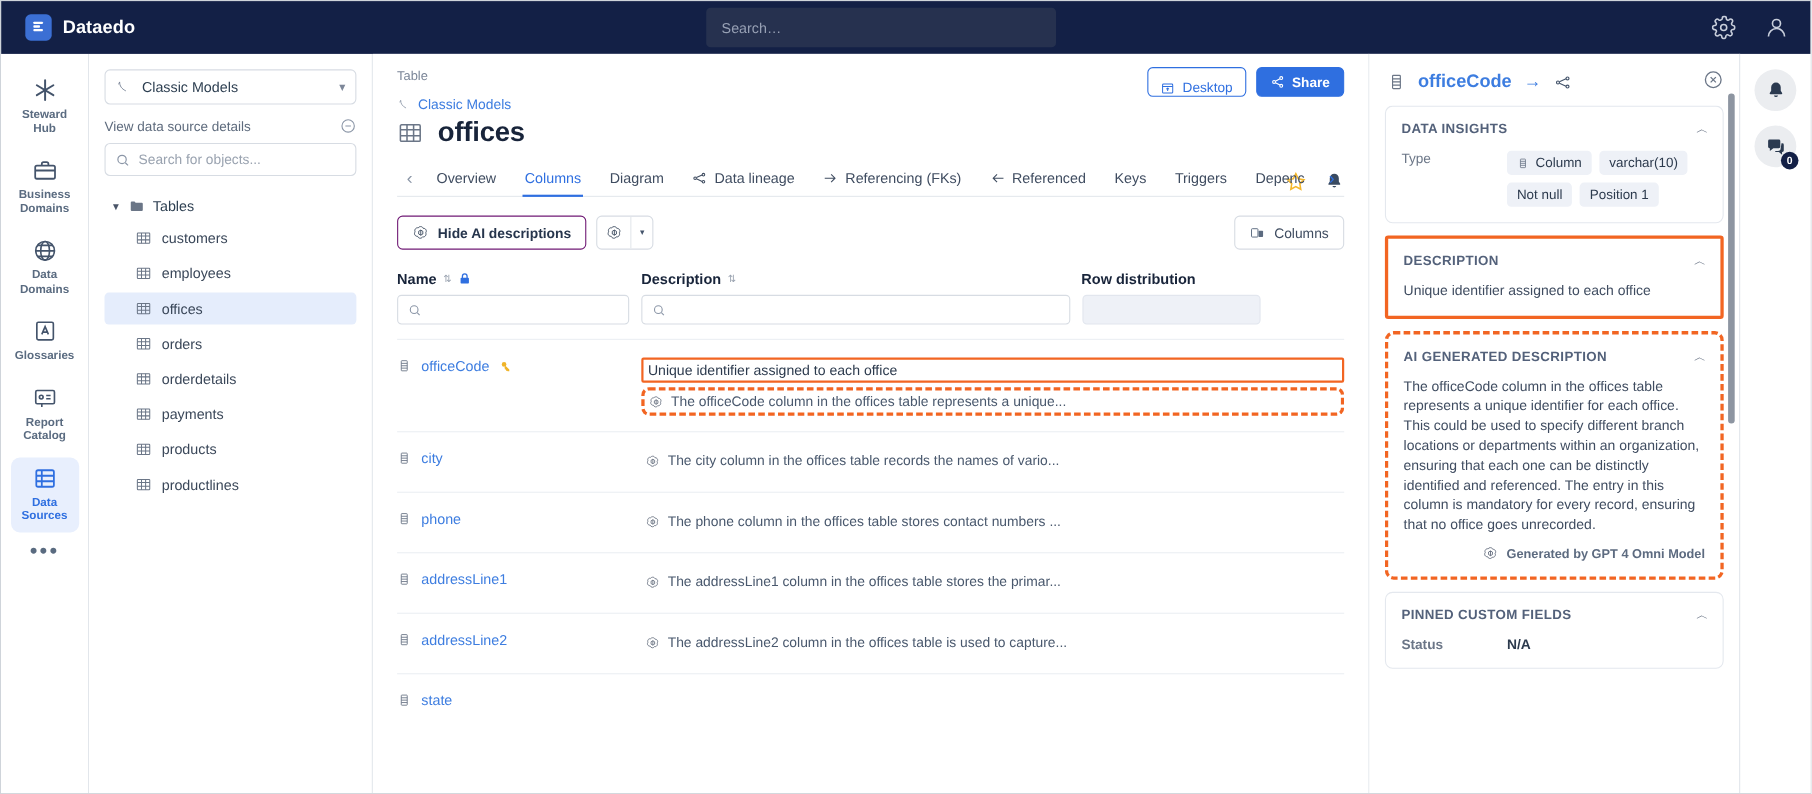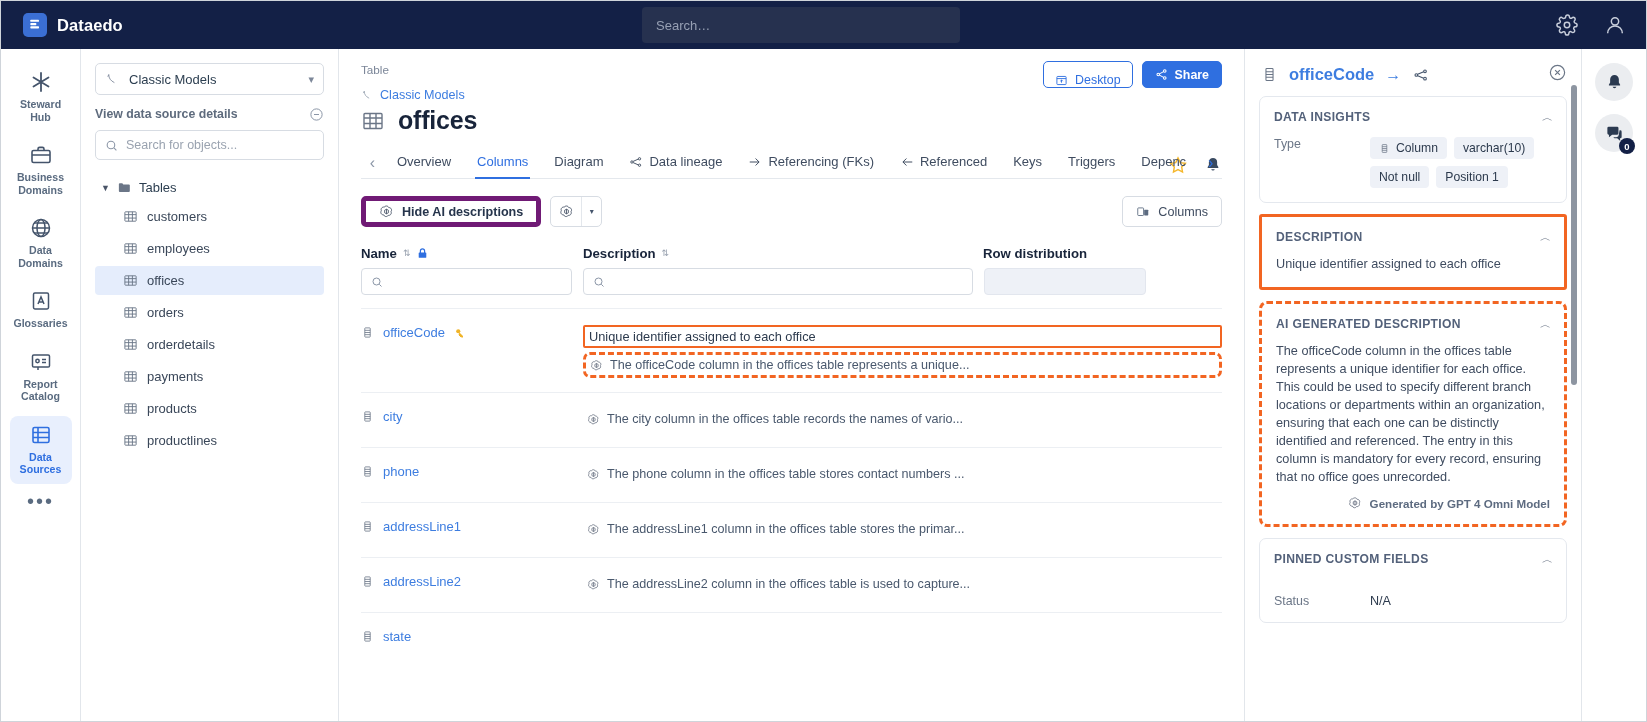--- a/index.html
+++ b/index.html
@@ -61,21 +61,21 @@
   .treepanel {
     width:258px; flex:0 0 258px; background:#fff; border-right:1px solid #e2e6eb;
     padding:14px 14px 0 14px;
   }
   .ds-select {
     height:32px; border:1px solid #d7dce3; border-radius:5px; display:flex;
     align-items:center; gap:9px; padding:0 9px; cursor:pointer;
   }
   .ds-select .dsname { font-size:13px; color:#2c3e50; flex:1; }
   .ds-select .chev { color:#7d8799; font-size:11px; }
-  .ds-link-row { display:flex; justify-content:space-between; margin:12px 0 8px;font-weight:bold; }
+  .ds-link-row { display:flex; align-items:center; justify-content:space-between; margin:12px 0 8px; }
   .ds-link { font-size:12.3px; color:#5e6b7d; cursor:pointer; }
   .ds-collapse { width:15px; height:15px; color:#8b96a7; cursor:pointer; }
   .tree-search {
     height:30px; border:1px solid #d7dce3; border-radius:5px; display:flex;
     align-items:center; gap:8px; padding:0 9px;
   }
   .tree-search .ph { font-size:12.5px; color:#9aa3b0; }
   .tree { margin-top:16px; }
   .tree-folder { display:flex; align-items:center; gap:7px; padding:4px 0 4px 6px; cursor:pointer; }
   .tree-folder .caret { color:#4a5568; font-size:9px; }
@@ -119,21 +119,21 @@
     display:flex; align-items:center; gap:6px; white-space:nowrap; position:relative;
   }
   .tab.active { color:#2f6fe0; }
   .tab.active::after {
     content:""; position:absolute; left:11px; right:11px; bottom:-1px; height:2px; background:#2f6fe0;
   }
   .tab svg { width:14px; height:14px; }
 
   .toolbar { display:flex; align-items:center; gap:9px; margin-top:17px; position:relative; }
   .btn-hideai {
-    height:31px; border:5px solid #701a75; border-radius:5px; background:#fff;
+    height:31px; border:1px solid #701a75; border-radius:5px; background:#fff;
     font-size:12.6px; color:#26354c; display:flex; align-items:center; gap:8px;
     padding:0 13px; cursor:pointer; font-weight:600;
   }
   .btn-ai-split { display:flex; height:31px; border:1px solid #d7dce3; border-radius:5px; overflow:hidden; cursor:pointer; }
   .btn-ai-split .p1 { width:30px; display:flex; align-items:center; justify-content:center; }
   .btn-ai-split .p2 { width:20px; display:flex; align-items:center; justify-content:center; border-left:1px solid #e3e7ec; color:#44546b; font-size:8px; }
   .btn-columns {
     position:absolute; right:0; top:0; height:31px; border:1px solid #d7dce3; border-radius:5px;
     background:#fff; font-size:12.6px; color:#3f4c60; display:flex; align-items:center;
     gap:8px; padding:0 13px; cursor:pointer;
@@ -199,21 +199,21 @@
   .type-lbl { font-size:12.4px; color:#6b7687; width:96px; flex:0 0 96px; }
   .pills { display:flex; flex-wrap:wrap; gap:7px; }
   .pill {
     background:#eef1f7; border-radius:4px; font-size:12.2px; color:#2c3a4d;
     padding:4px 9px; display:flex; align-items:center; gap:6px;
   }
   .pill svg { width:11px; height:13px; color:#6b7687; }
   .card-text { font-size:12.7px; color:#3f4c60; line-height:1.42; margin-top:11px; }
   .gen-by { display:flex; align-items:center; justify-content:flex-end; gap:8px; margin-top:10px; }
   .gen-by span { font-size:11.6px; color:#5d6b80; font-weight:700;text-align:center; }
-  .pcf-row { display:flex; margin-top:28px; }
+  .pcf-row { display:flex; margin-top:13px;font-weight:bold; }
   .pcf-lbl { font-size:12.4px; color:#6b7687; width:96px; flex:0 0 96px; }
   .pcf-val { font-size:12.6px; color:#2c3a4d; }
   .detail-scroll {
     position:absolute; right:4px; top:36px; width:6px; height:300px;
     background:#8d95a1; border-radius:3px;
   }
 
   
   .rrail { width:64px; flex:0 0 64px; background:#fff; padding-top:14px; display:flex; flex-direction:column; align-items:center; gap:13px; }
   .rbtn { width:38px; height:38px; border-radius:50%; background:#ebedf0; display:flex; align-items:center; justify-content:center; cursor:pointer; position:relative; }

